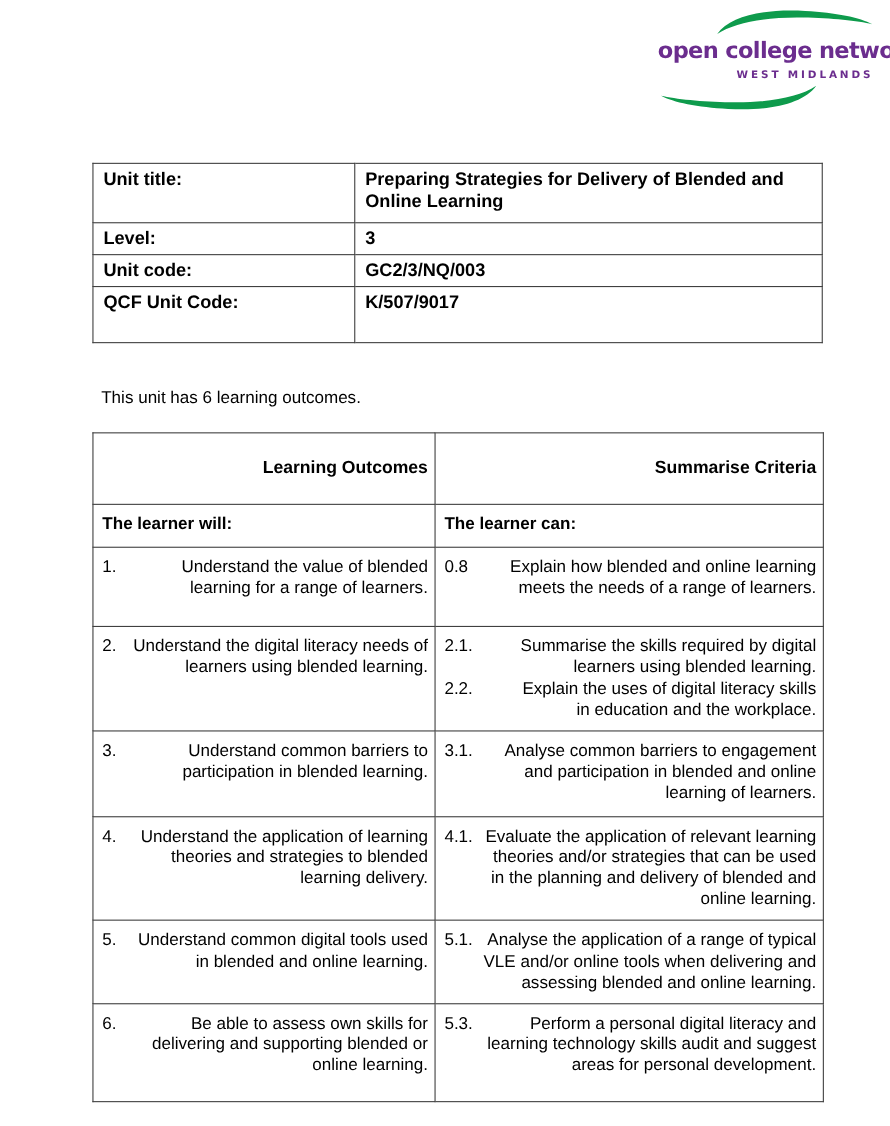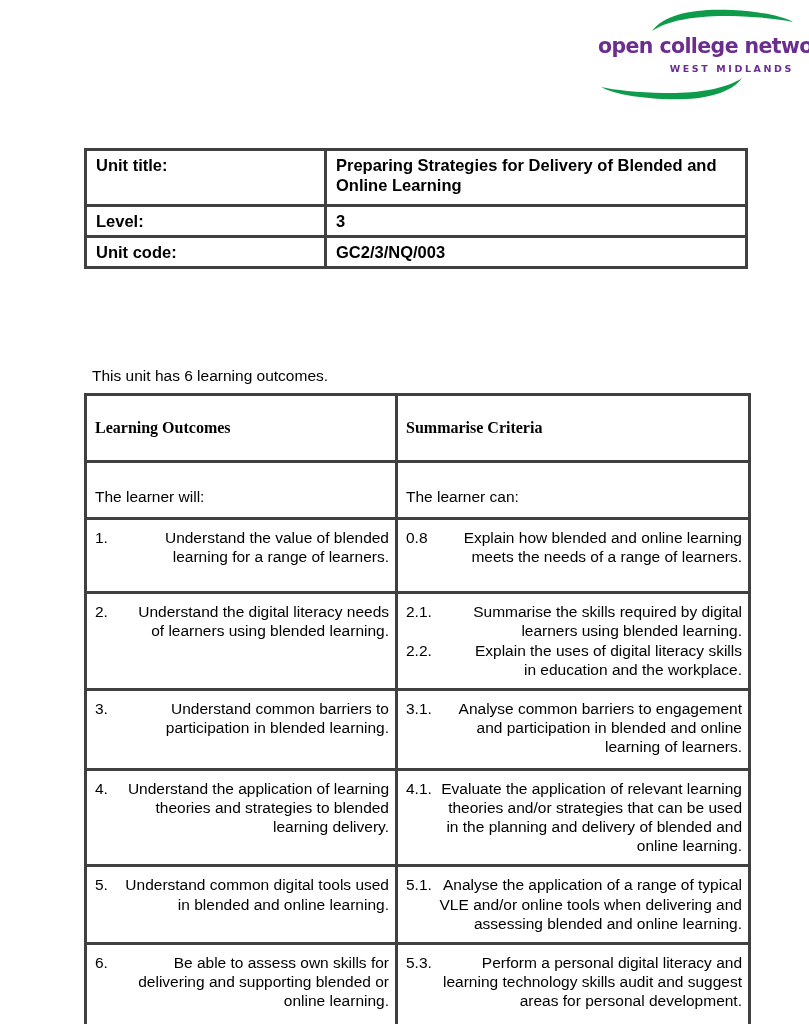--- a/index.html
+++ b/index.html
@@ -64,21 +64,21 @@
     line-height: 1;
     white-space: nowrap;
   }
 
   
   table {
     border-collapse: collapse;
     table-layout: fixed;
   }
   td, th {
-    border: 3px solid #404040;
+    border: 1px solid #404040;
     vertical-align: top;
     padding: 3px 6px 3px 8px;
     font-size: 15.5px;
     line-height: 1.23;
   }
 
   .info-table {
     position: absolute;
     left: 84px;
     top: 148px;
@@ -90,47 +90,46 @@
     line-height: 1.22;
     padding: 4px 6px 4px 9px;
   }
   .info-table td.label { width: 222px; }
   .info-table tr.tall-top td { height: 45px; }
   .info-table tr.tall-bottom td { height: 42px; }
 
   .intro-line {
     position: absolute;
     left: 92px;
-    top: 367px;
+    top: 353px;
     font-size: 15.5px;
     line-height: 1.2;
   }
 
   .lo-table {
     position: absolute;
     left: 84px;
     top: 393px;
     width: 664px;
   }
   .lo-table col.c1 { width: 311px; }
   .lo-table col.c2 { width: 353px; }
 
   .lo-table th {
-    text-align: left;
+    text-align: right;
     font-weight: bold;
     font-size: 16px;
     padding-top: 22px;
     padding-bottom: 22px;
     vertical-align: top;
-    font-family: Liberation Serif, serif;
   }
   .lo-table td.subhead {
-    font-weight: normal;
+    font-weight: bold;
     font-size: 15.5px;
-    padding-top: 24px;
+    padding-top: 8px;
     padding-bottom: 11px;
   }
   .lo-table td.body-cell {
     padding-top: 8px;
     padding-bottom: 9px;
   }
 
   
   .item {
     display: flex;
@@ -180,20 +179,24 @@
       <td class="value">Preparing Strategies for Delivery of Blended and Online Learning</td>
     </tr>
     <tr>
       <td class="label">Level:</td>
       <td class="value">3</td>
     </tr>
     <tr>
       <td class="label">Unit code:</td>
       <td class="value">GC2/3/NQ/003</td>
     </tr>
+    <tr class="tall-bottom">
+      <td class="label">QCF Unit Code:</td>
+      <td class="value">K/507/9017</td>
+    </tr>
   </tbody>
 </table>
 
 <div class="intro-line">This unit has 6 learning outcomes.</div>
 
 <table class="lo-table">
   <colgroup>
       <col class="c1">
       <col class="c2">
     </colgroup>

